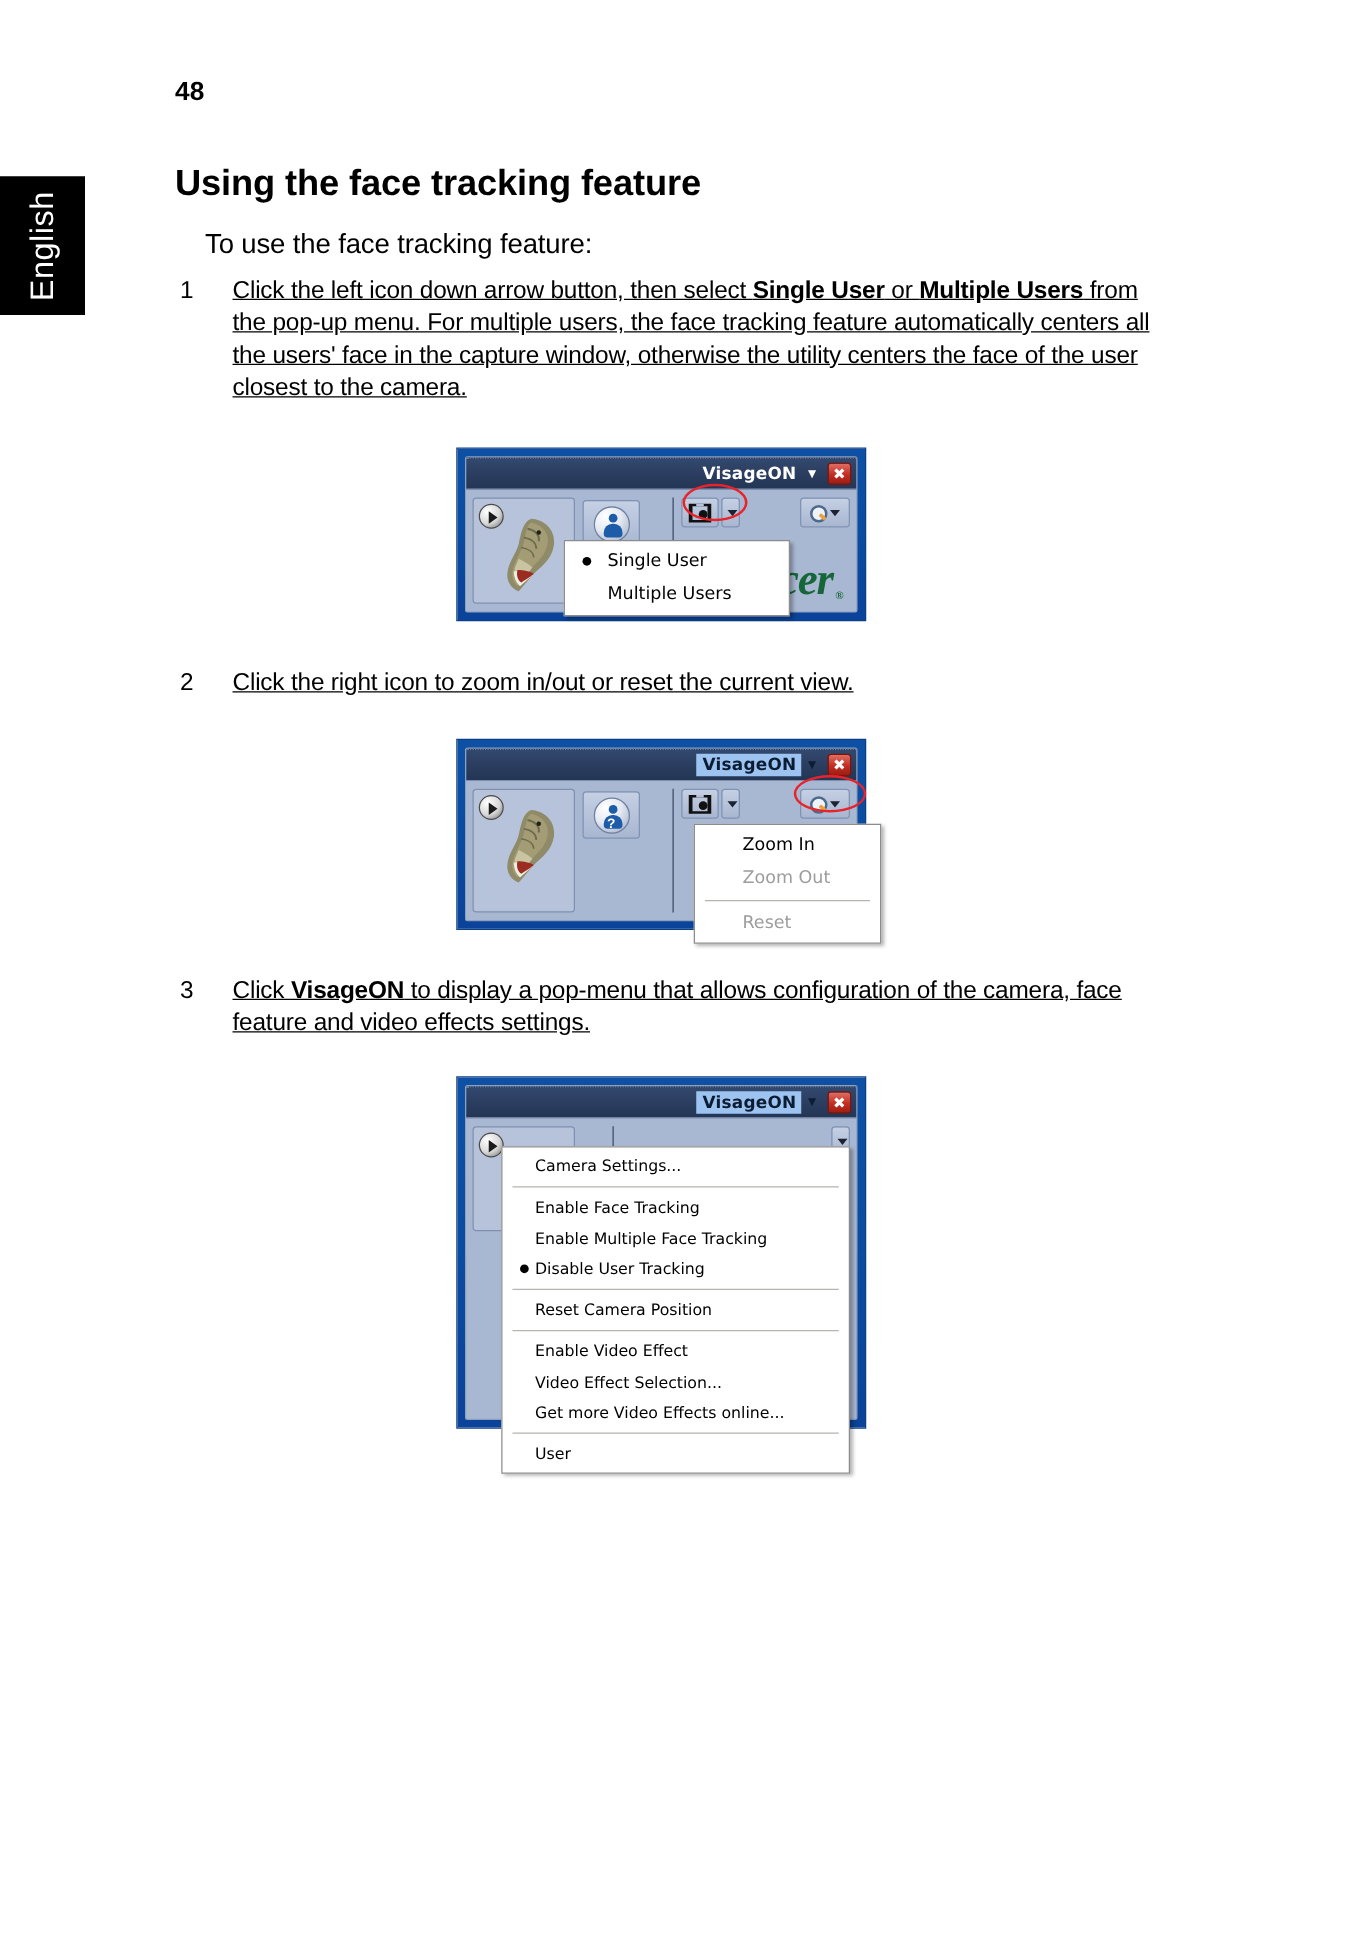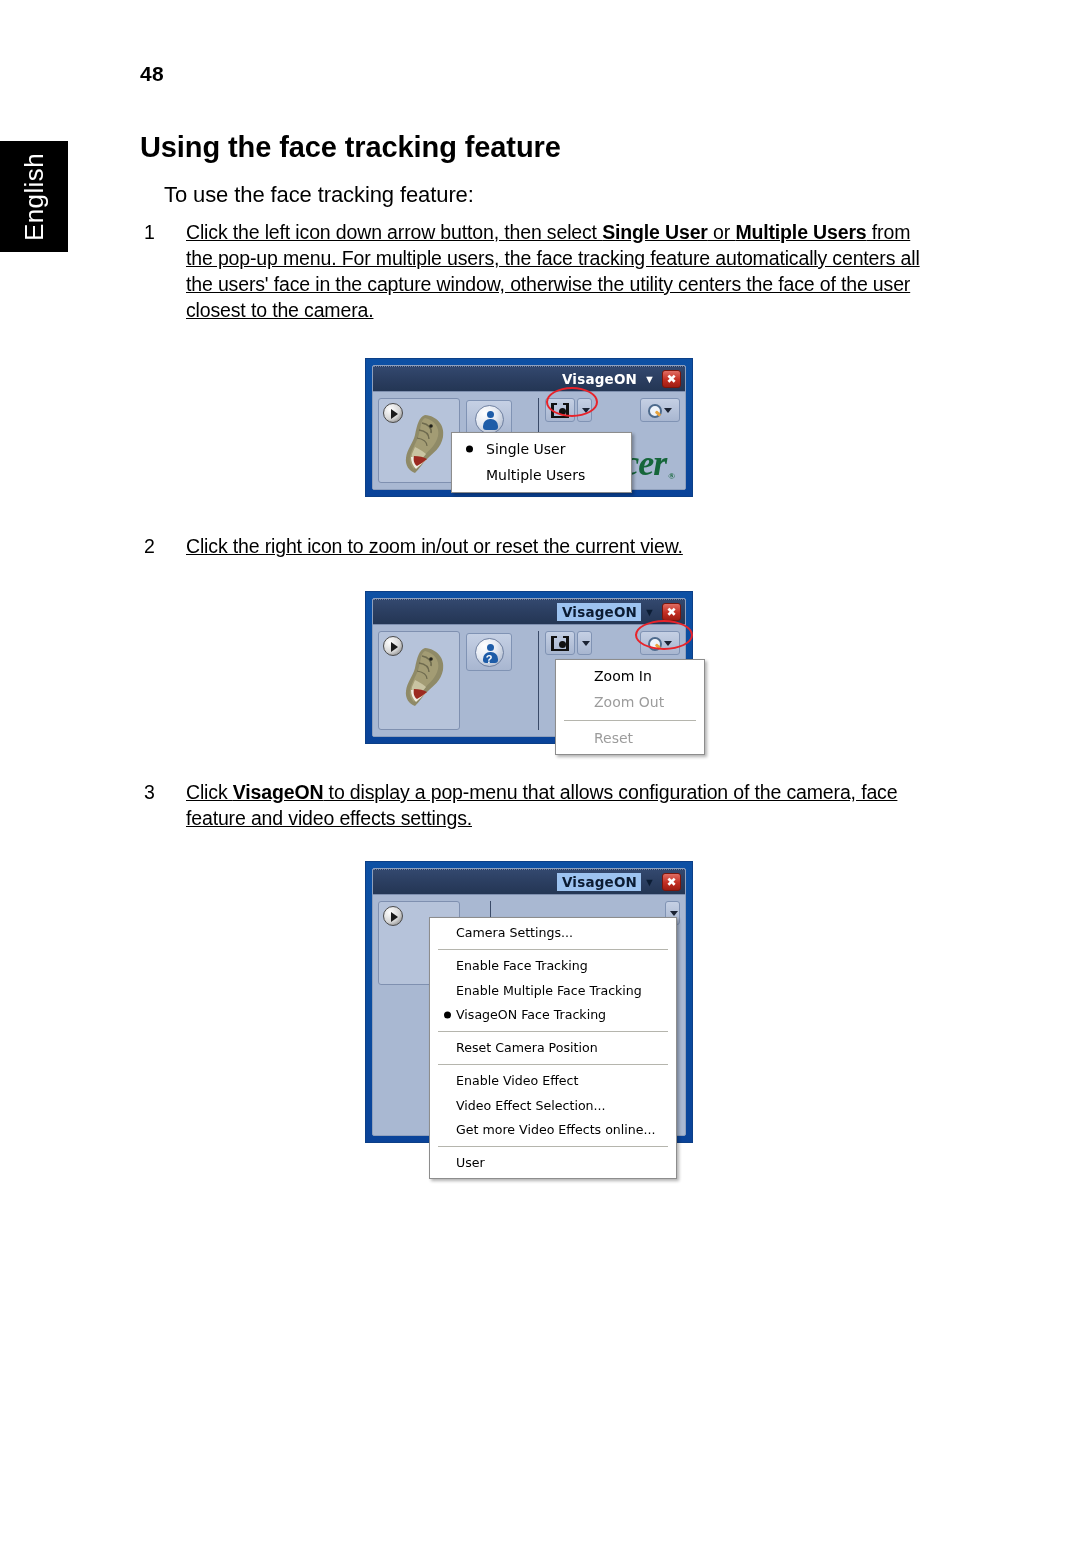--- a/index.html
+++ b/index.html
@@ -392,21 +392,21 @@
     border-radius: 50%;
     background: #000000;
   }
 
   #popup-users { left: 78px; top: 40px; }
   #popup-users .mi { padding-left: 34px; padding-right: 46px; font-size: 14px; }
 
   #popup-zoom { left: 182px; top: 34px; }
   #popup-zoom .mi { padding-left: 38px; padding-right: 40px; font-size: 14px; }
 
-  #popup-visage { left: 56px; top: 22px; width: 248px; }
+  #popup-visage { left: 28px; top: 22px; width: 279px; }
   #popup-visage .mi { padding-left: 26px; padding-right: 14px; font-size: 12.6px; }
 </style>
 </head>
 <body>
 
 <div class="lang-tab">
   <span>English</span>
 </div>
 
 <div class="content">
@@ -575,21 +575,21 @@
         <div class="acer-logo" style="font-size:30px;bottom:10px;">
           <span>r</span><sup>®</sup>
         </div>
       </div>
 
       <div class="popup" id="popup-visage">
         <div class="mi">Camera Settings...</div>
         <div class="sep"></div>
         <div class="mi">Enable Face Tracking</div>
         <div class="mi">Enable Multiple Face Tracking</div>
-        <div class="mi checked">VisageON Face Tracking</div>
+        <div class="mi checked">Disable User Tracking</div>
         <div class="sep"></div>
         <div class="mi">Reset Camera Position</div>
         <div class="sep"></div>
         <div class="mi">Enable Video Effect</div>
         <div class="mi">Video Effect Selection...</div>
         <div class="mi">Get more Video Effects online...</div>
         <div class="sep"></div>
         <div class="mi">User</div>
       </div>
     </div>

